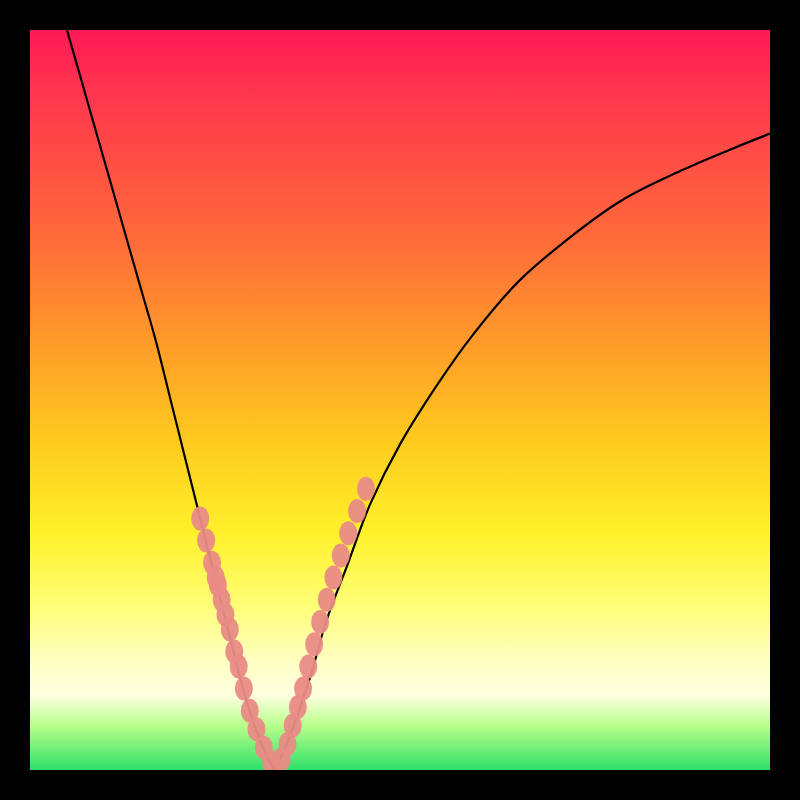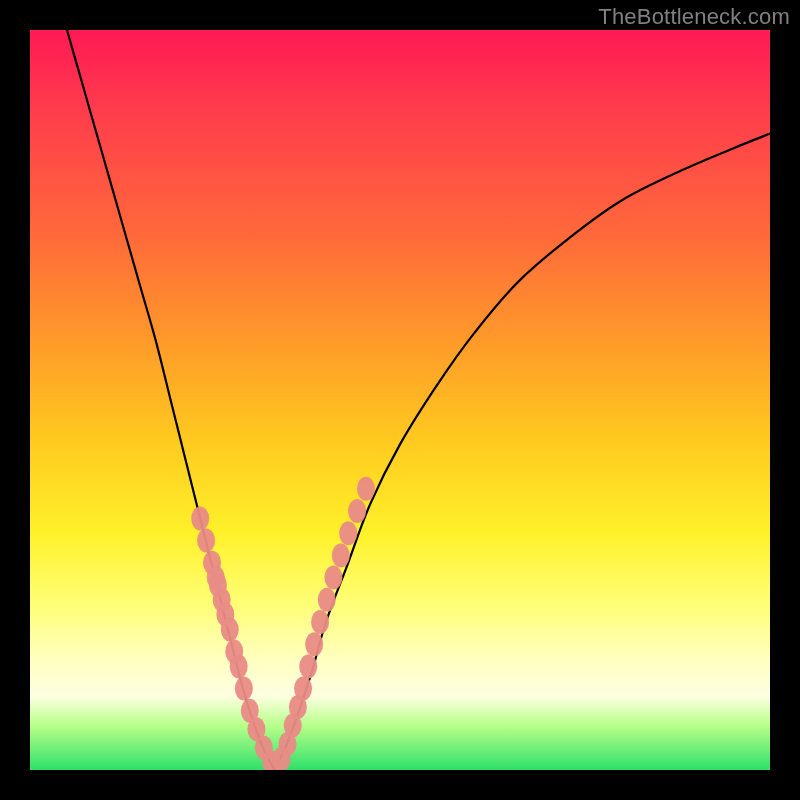--- a/index.html
+++ b/index.html
@@ -54,21 +54,20 @@
     top: 0;
     width: 740px;
     height: 740px;
   }
 </style>
 </head>
 <body>
 
 <div class="frame">
 
-  <div class="watermark">TheBottleneck.com</div>
 
   <div class="plot-area">
     <svg class="curve-layer" viewBox="0 0 740 740" preserveAspectRatio="none">
       <path id="left-curve" fill="none" stroke="#000" stroke-width="2.2" d="M 37 0 C 39.664 9.323999999999991, 46.47200000000001 33.15199999999995, 51.800000000000004 51.799999999999955 C 57.128 70.44799999999995, 61.27199999999999 84.95200000000003, 66.6 103.60000000000002 C 71.928 122.24800000000002, 76.072 136.75199999999998, 81.4 155.39999999999998 C 86.72800000000001 174.04799999999997, 90.872 188.55200000000005, 96.2 207.20000000000005 C 101.528 225.84800000000004, 105.672 240.352, 111 259 C 116.328 277.64799999999997, 120.47200000000001 290.82, 125.80000000000001 310.8 C 131.12800000000001 330.78000000000003, 135.272 348.688, 140.6 370 C 145.928 391.312, 150.072 407.888, 155.4 429.2 C 160.728 450.512, 164.872 467.08799999999997, 170.20000000000002 488.4 C 175.52800000000002 509.712, 179.672 526.288, 185 547.6 C 190.328 568.912, 195.138 588.1519999999999, 199.8 606.8 C 204.46200000000002 625.448, 206.90399999999997 636.548, 210.89999999999998 651.2 C 214.896 665.8520000000001, 218.004 676.2120000000001, 222 688.2 C 225.996 700.188, 229.10399999999998 708.476, 233.1 717.8 C 237.096 727.1239999999999, 242.20200000000003 736.004, 244.20000000000002 740"></path>
       <path id="right-curve" fill="none" stroke="#000" stroke-width="2.2" d="M 244.20000000000002 740 C 246.198 736.004, 251.304 727.1239999999999, 255.29999999999998 717.8 C 259.296 708.476, 261.738 701.5200000000001, 266.4 688.2 C 271.06199999999995 674.88, 275.87199999999996 661.116, 281.2 643.8 C 286.528 626.4839999999999, 289.34 611.98, 296 592 C 302.66 572.02, 310.20799999999997 554.112, 318.2 532.8 C 326.192 511.48799999999994, 331.076 494.91200000000003, 340.40000000000003 473.6 C 349.72400000000005 452.288, 358.012 435.712, 370 414.4 C 381.988 393.08799999999997, 393.68000000000006 375.17999999999995, 407.00000000000006 355.2 C 420.32000000000005 335.22, 429.348 322.04800000000006, 444 303.40000000000003 C 458.652 284.752, 471.08400000000006 268.91599999999994, 488.40000000000003 251.59999999999997 C 505.716 234.28399999999996, 521.5519999999999 221.85200000000006, 540.1999999999999 207.20000000000005 C 558.848 192.54800000000003, 572.02 182.18799999999996, 592 170.19999999999993 C 611.98 158.2119999999999, 631.22 149.9239999999999, 651.2 140.5999999999999 C 671.1800000000001 131.27599999999993, 687.016 125.05999999999996, 703 118.39999999999998 C 718.984 111.74, 733.34 106.26400000000001, 740 103.60000000000002"></path>
       <g id="marker-group-left">
           <ellipse cx="170.20000000000002" cy="488.4" rx="9" ry="12" fill="#e98b86" fill-opacity="0.95"></ellipse>
           <ellipse cx="176.12" cy="510.6" rx="9" ry="12" fill="#e98b86" fill-opacity="0.95"></ellipse>
           <ellipse cx="182.04000000000002" cy="532.8" rx="9" ry="12" fill="#e98b86" fill-opacity="0.95"></ellipse>
           <ellipse cx="185.74" cy="547.6" rx="9" ry="12" fill="#e98b86" fill-opacity="0.95"></ellipse>

